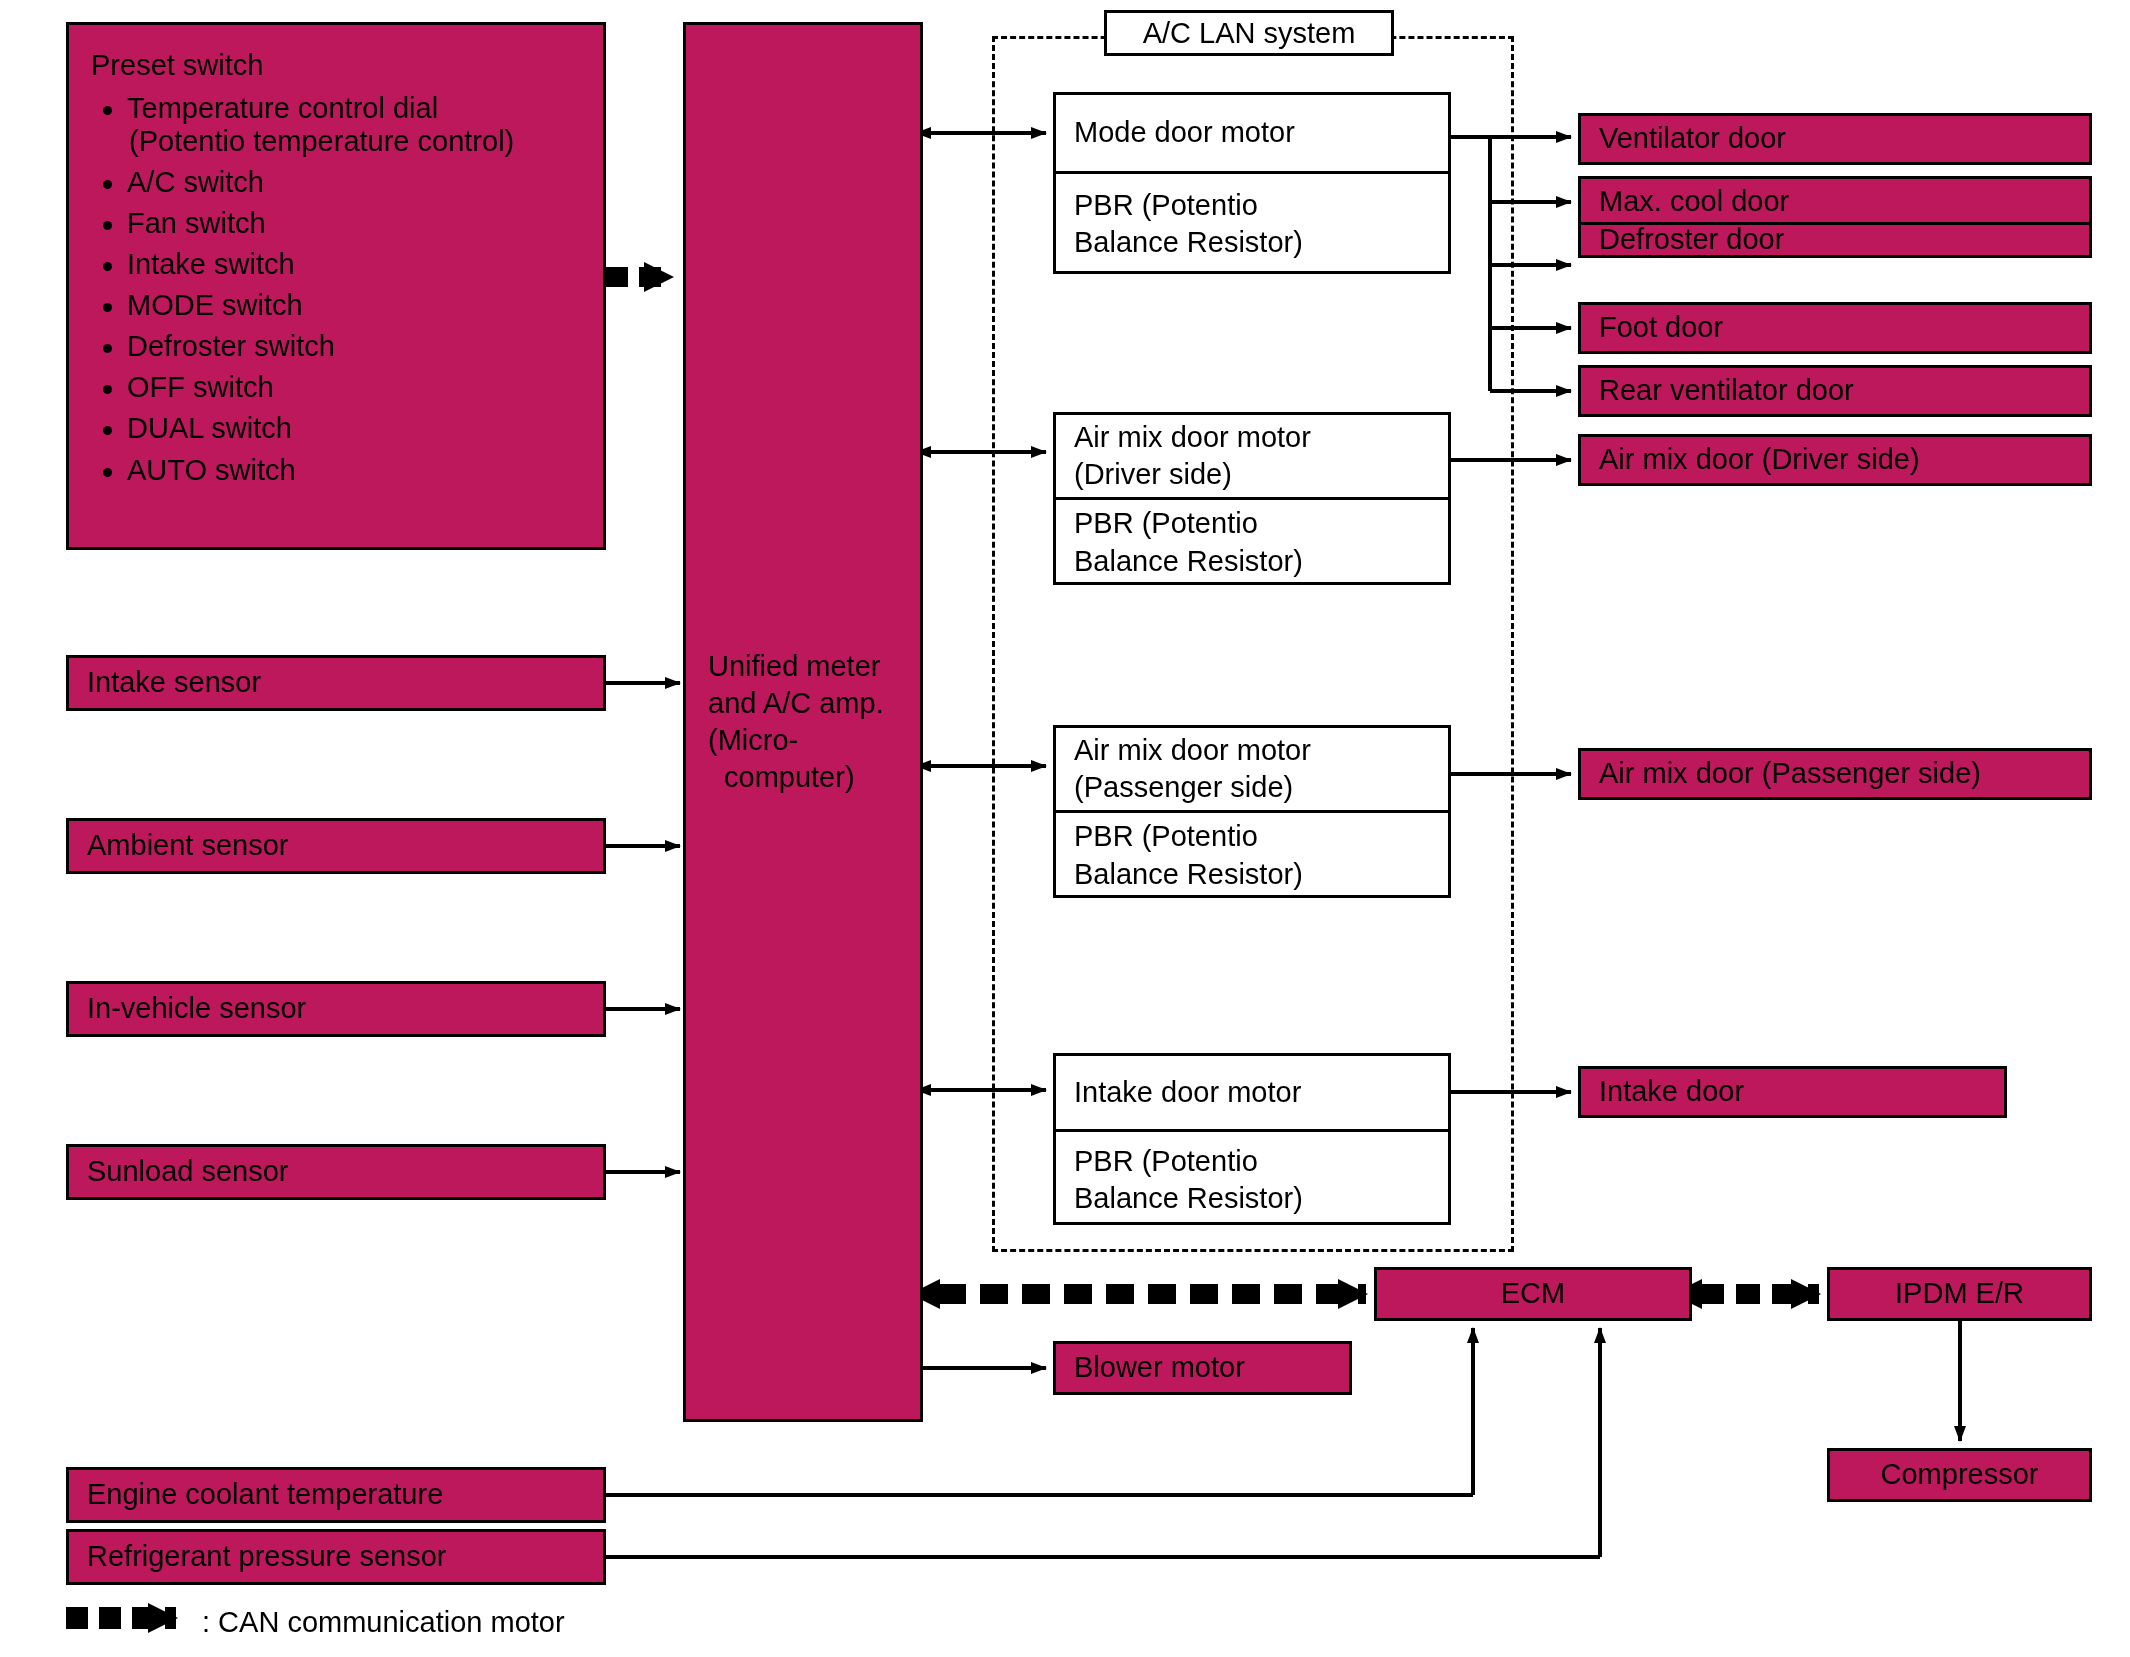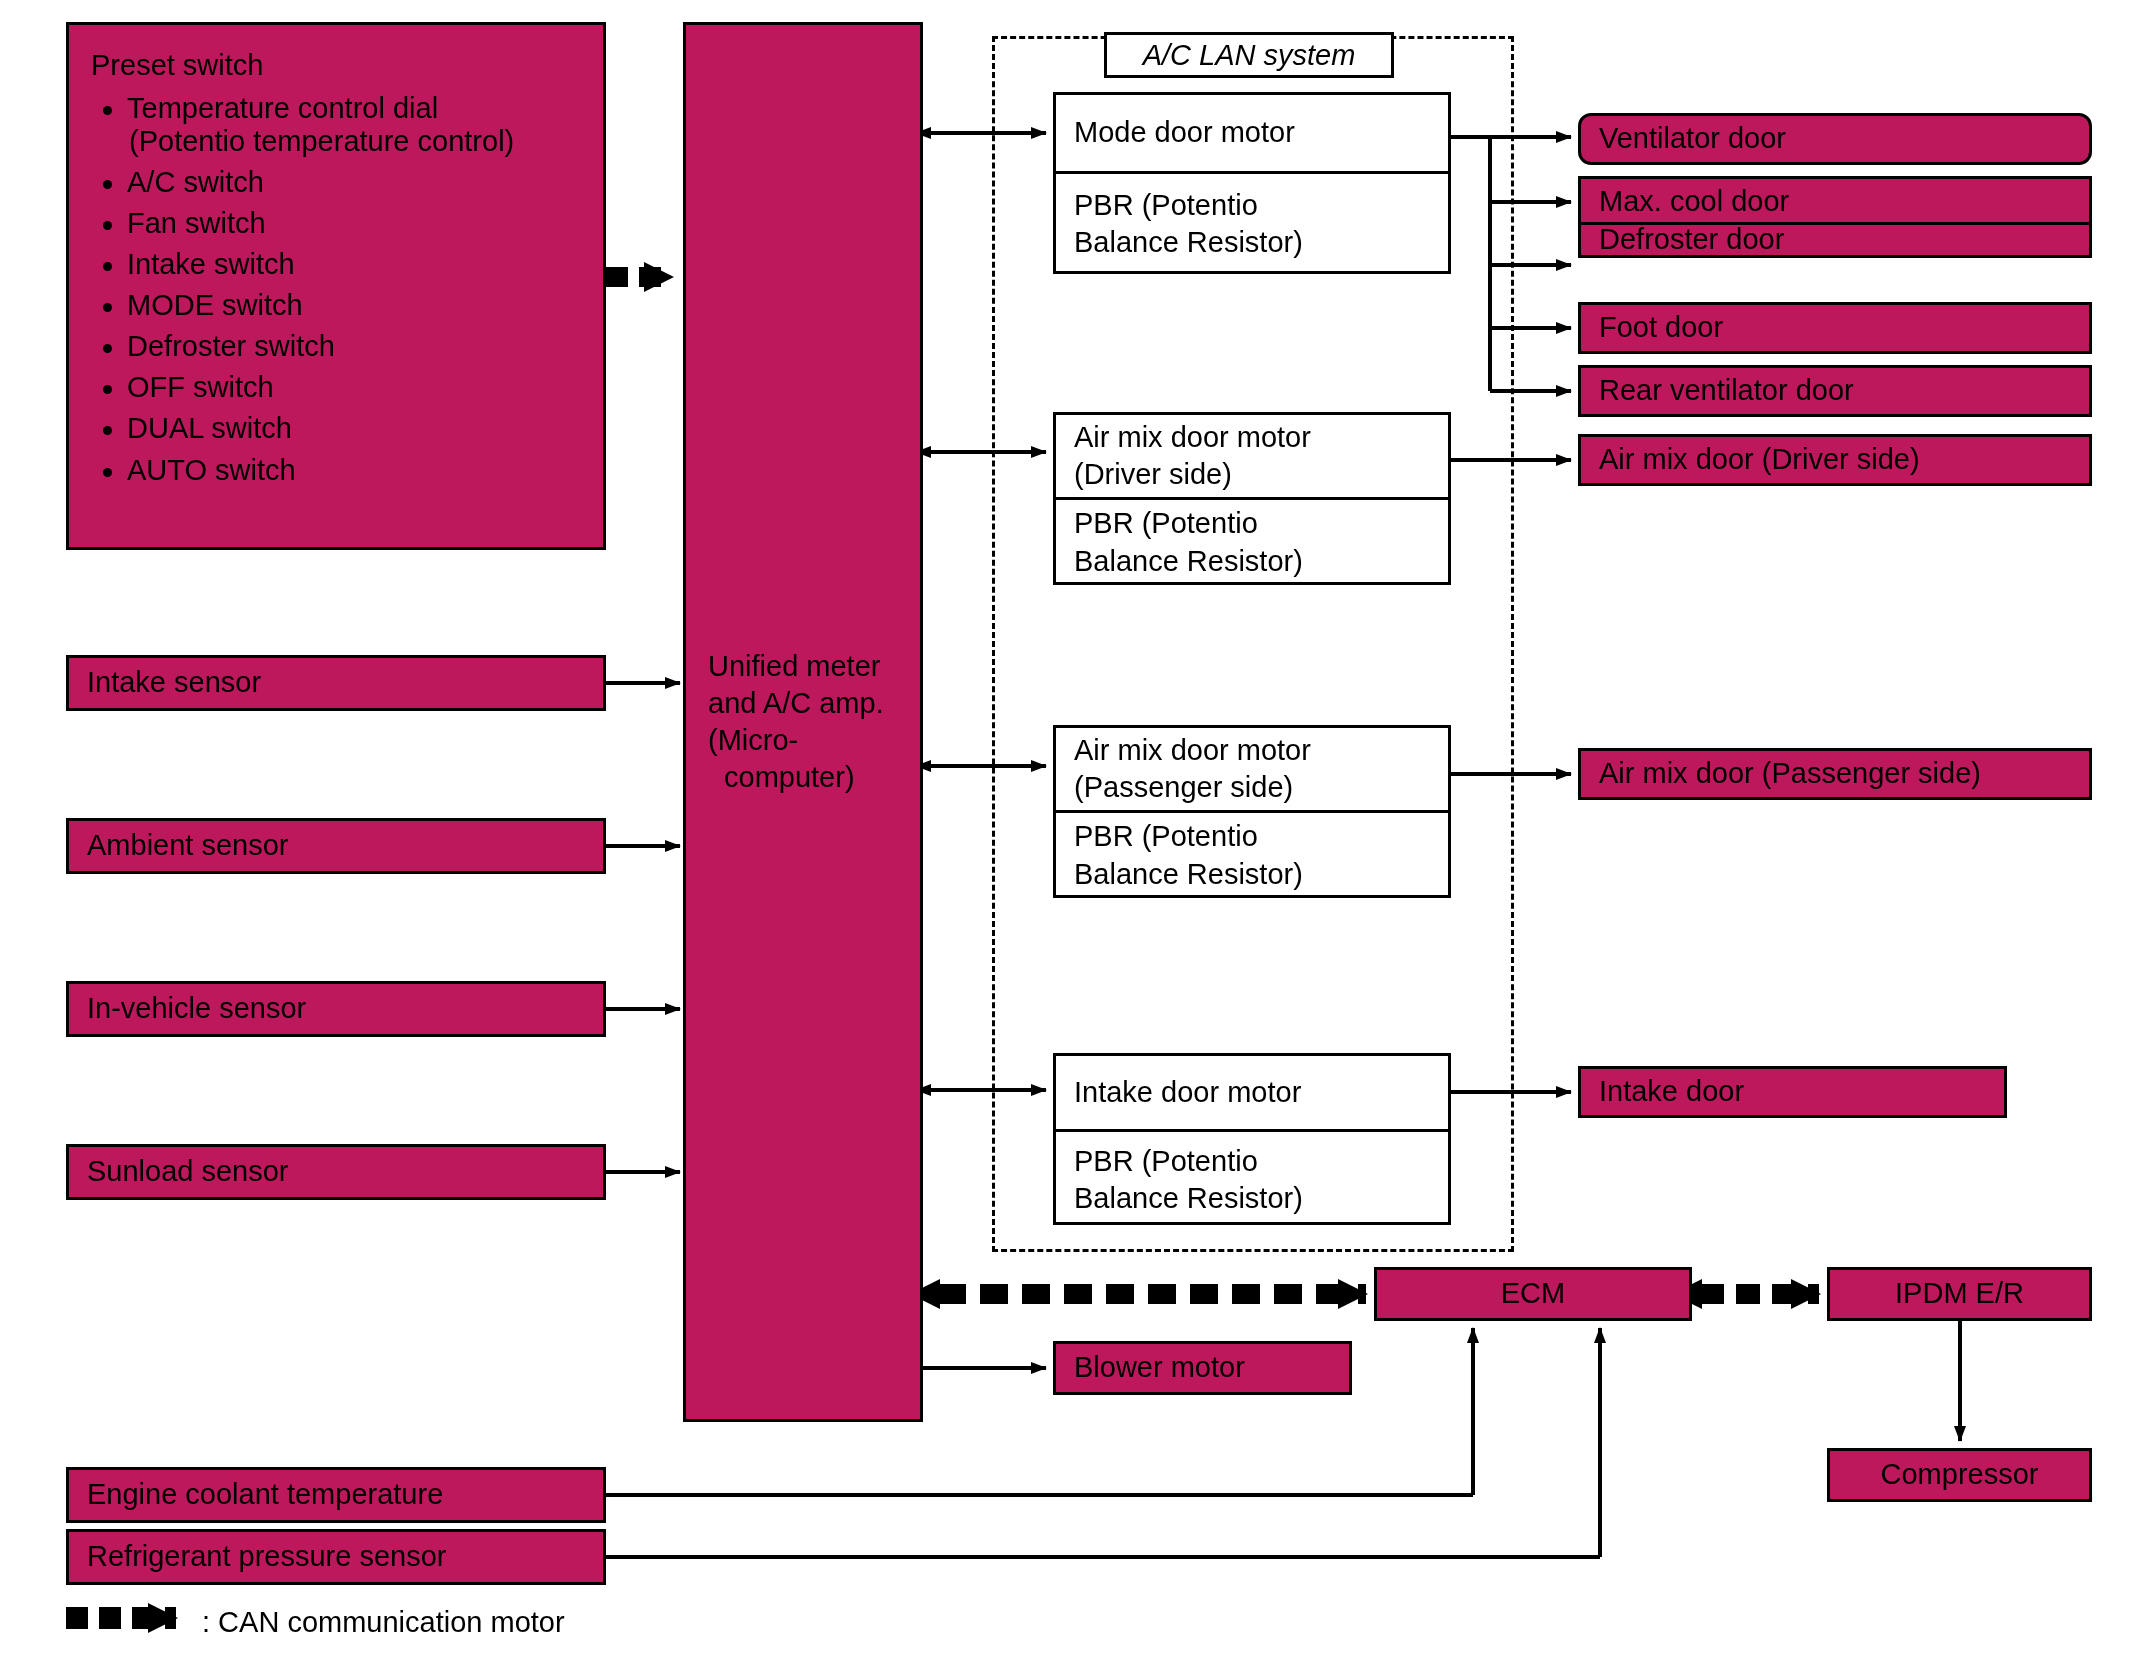--- a/index.html
+++ b/index.html
@@ -122,21 +122,21 @@
     white-space: nowrap;
   }
 </style>
 </head>
 <body>
 
 <div id="canvas">
 
   <div class="dashed-region" style="left:992px; top:36px; width:522px; height:1216px;"></div>
 
-  <div class="lan-label" style="left:1104px; top:32px; width:290px; height:46px;font-style:italic;">
+  <div class="lan-label" style="left:1104px; top:10px; width:290px; height:46px;">
     <span>A/C LAN system</span>
   </div>
 
   <div class="box" id="preset-box" style="left:66px; top:22px; width:540px; height:528px;">
     <div class="preset-title">Preset switch</div>
     <ul class="preset-list">
       <li>
         <span>Temperature control dial</span>
         <span class="cont">(Potentio temperature control)</span>
       </li>
@@ -243,21 +243,21 @@
       <span>Intake door motor</span>
     </div>
     <div class="motor-bottom" style="height:99px;">
       <div>
         <div>PBR (Potentio</div>
         <div>Balance Resistor)</div>
       </div>
     </div>
   </div>
 
-  <div class="box" style="left:1578px; top:113px; width:514px; height:52px;border-radius:13px;">
+  <div class="box" style="left:1578px; top:113px; width:514px; height:52px;">
     <span>Ventilator door</span>
   </div>
   <div class="box" style="left:1578px; top:176px; width:514px; height:52px;">
     <span>Max. cool door</span>
   </div>
   <div class="box" style="left:1578px; top:222px; width:514px; height:36px;">
     <span>Defroster door</span>
   </div>
   <div class="box" style="left:1578px; top:302px; width:514px; height:52px;">
     <span>Foot door</span>

